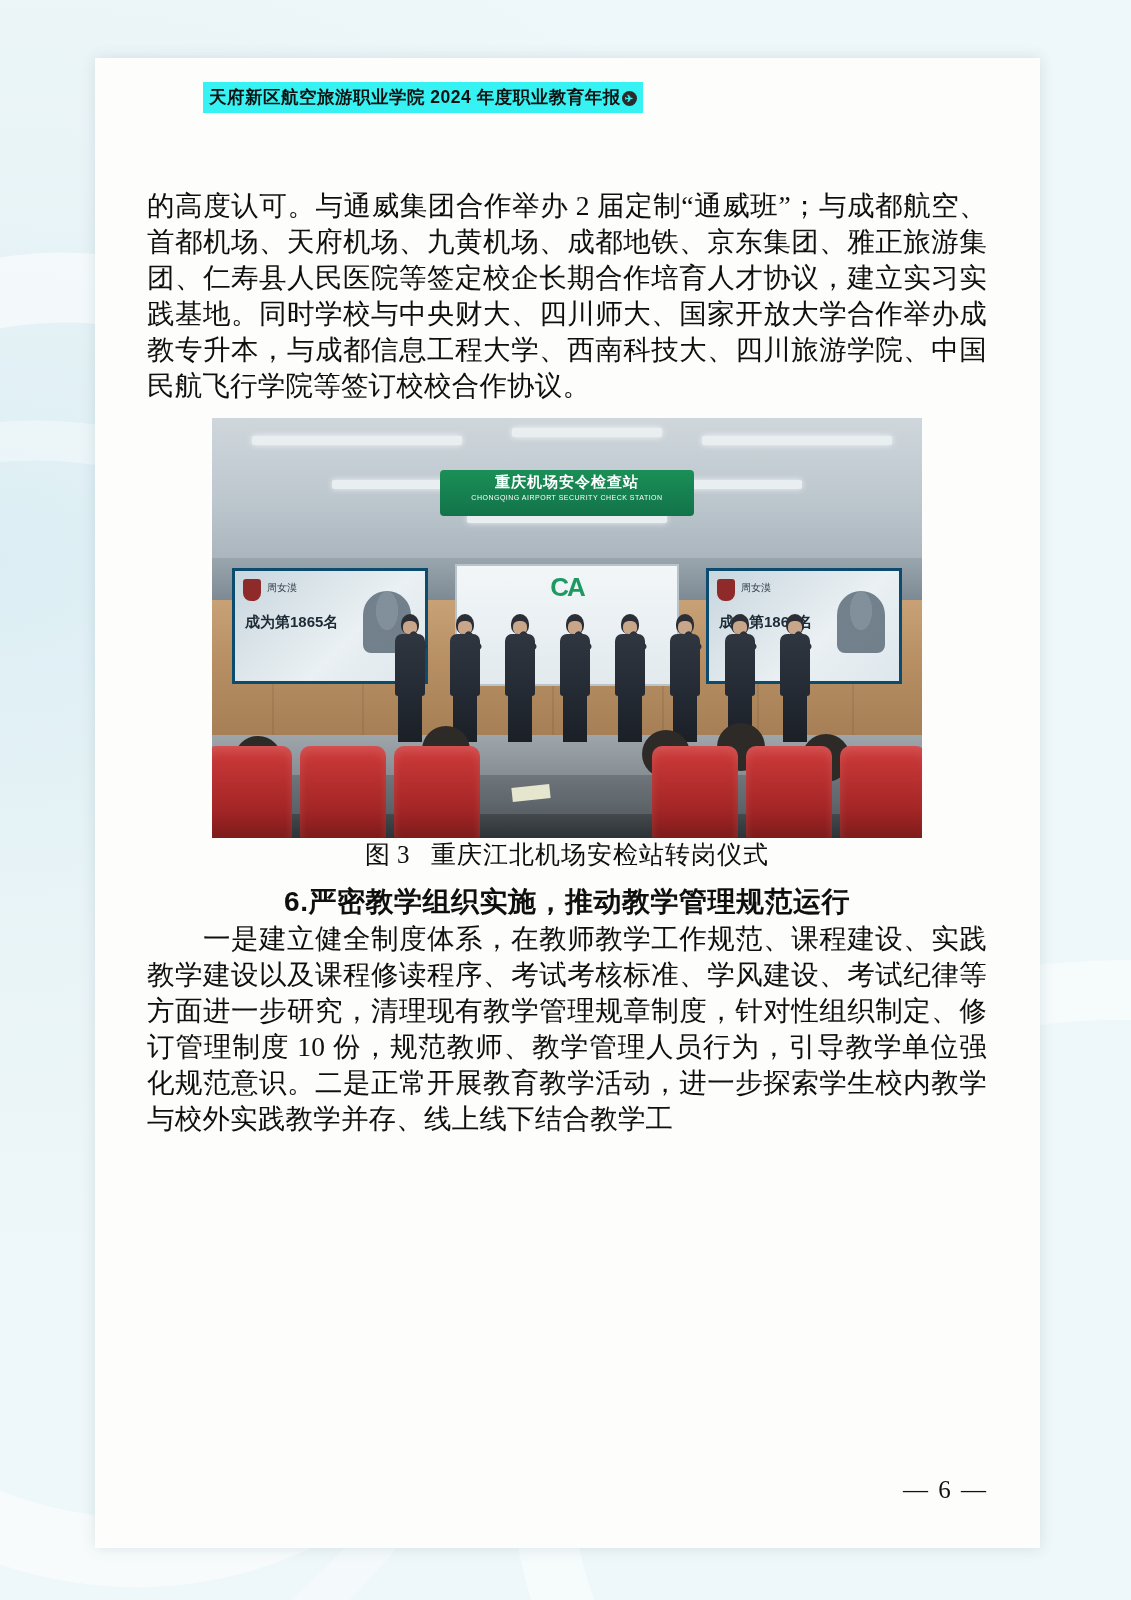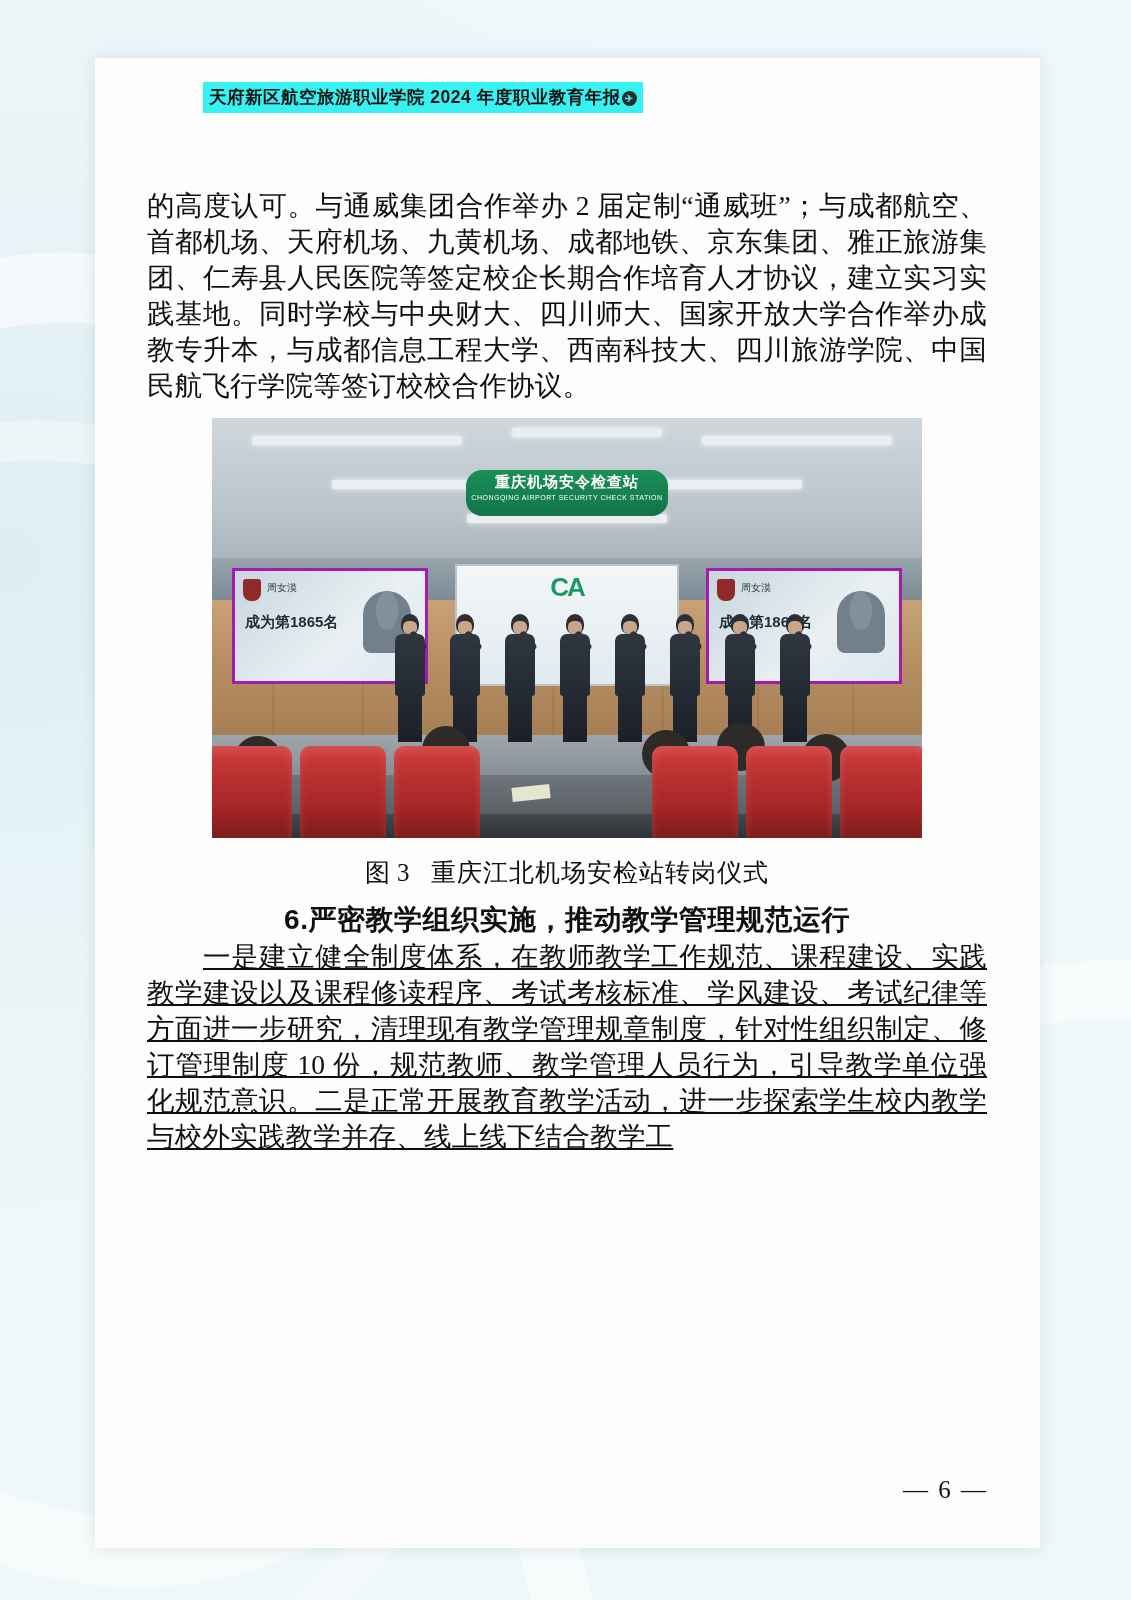--- a/index.html
+++ b/index.html
@@ -104,21 +104,20 @@
     margin: 0 0 0 0;
     font-size: 27.5px;
     line-height: 36px;
     color: #0f0f0f;
     text-align: justify;
     text-justify: inter-ideograph;
     letter-spacing: 0.2px;
   }
   p.indent {
     text-indent: 56px;
-    text-decoration: underline;
   }
 
   .figure {
     margin: 14px 0 0 0;
     text-align: center;
   }
   .photo {
     width: 710px;
     height: 420px;
     margin: 0 auto;
@@ -143,21 +142,21 @@
     position: absolute; left: 0; top: 182px; width: 100%; height: 135px;
     background: linear-gradient(180deg,#c8a177 0%, #b78f63 45%, #a77f56 100%);
   }
   .ph-wood-grain {
     position: absolute; top: 0; width: 2px; height: 100%;
     background: rgba(0,0,0,0.07);
   }
   .ph-screen {
     position: absolute;
     background: #dfe6ea;
-    border: 3px solid #a21caf;
+    border: 3px solid #0c4a6e;
   }
   .ph-screen.left { left: 20px; top: 150px; width: 190px; height: 110px; }
   .ph-screen.right { right: 20px; top: 150px; width: 190px; height: 110px; }
   .ph-screen-inner {
     position: absolute; inset: 0;
     background: linear-gradient(135deg,#c8d6de 0%, #eaf0f3 60%, #dde7ec 100%);
   }
   .ph-scr-badge {
     position: absolute; left: 8px; top: 8px; width: 18px; height: 22px;
     background: #8f2a2a; border-radius: 3px 3px 8px 8px;
@@ -182,23 +181,23 @@
     background: linear-gradient(180deg,#f2f6f8,#e2eaee);
     border: 2px solid #b9c4ca;
   }
   .ph-logo {
     position: absolute; left: 50%; transform: translateX(-50%); top: 6px;
     font-family: "Liberation Sans", sans-serif; font-weight: bold;
     font-size: 26px; color: #1d9a62; letter-spacing: -2px;
   }
   .ph-banner {
     position: absolute; left: 50%; transform: translateX(-50%);
-    top: 52px; width: 202px; height: 46px;
+    top: 52px; width: 254px; height: 46px;
     background: linear-gradient(180deg,#1b8f57,#12734a);
-    border-radius: 16px;
+    border-radius: 4px;
     color: #fff; text-align: center;
   }
   .ph-banner .cn {
     font-size: 15px; font-weight: bold; letter-spacing: 1px;
     font-family: "Liberation Sans", sans-serif; line-height: 24px;
   }
   .ph-banner .en {
     font-size: 7px; letter-spacing: .5px; font-family: "Liberation Sans", sans-serif;
   }
   .ph-stage {
@@ -251,21 +250,20 @@
   .cup {
     position: absolute; width: 13px; height: 16px; background: #e8eef0;
     border-radius: 2px 2px 5px 5px;
   }
   .paper {
     position: absolute; width: 38px; height: 14px; background: #e6e6cf;
     transform: rotate(-6deg);
   }
 
   .fig-caption {
-    margin-top: 18px;
     font-size: 25px;
     color: #0f0f0f;
     letter-spacing: 1px;
   }
   .fig-caption .num { margin: 0 6px; }
 
   h3.sect {
     margin: 12px 0 0 0;
     font-size: 28px;
     font-weight: bold;

